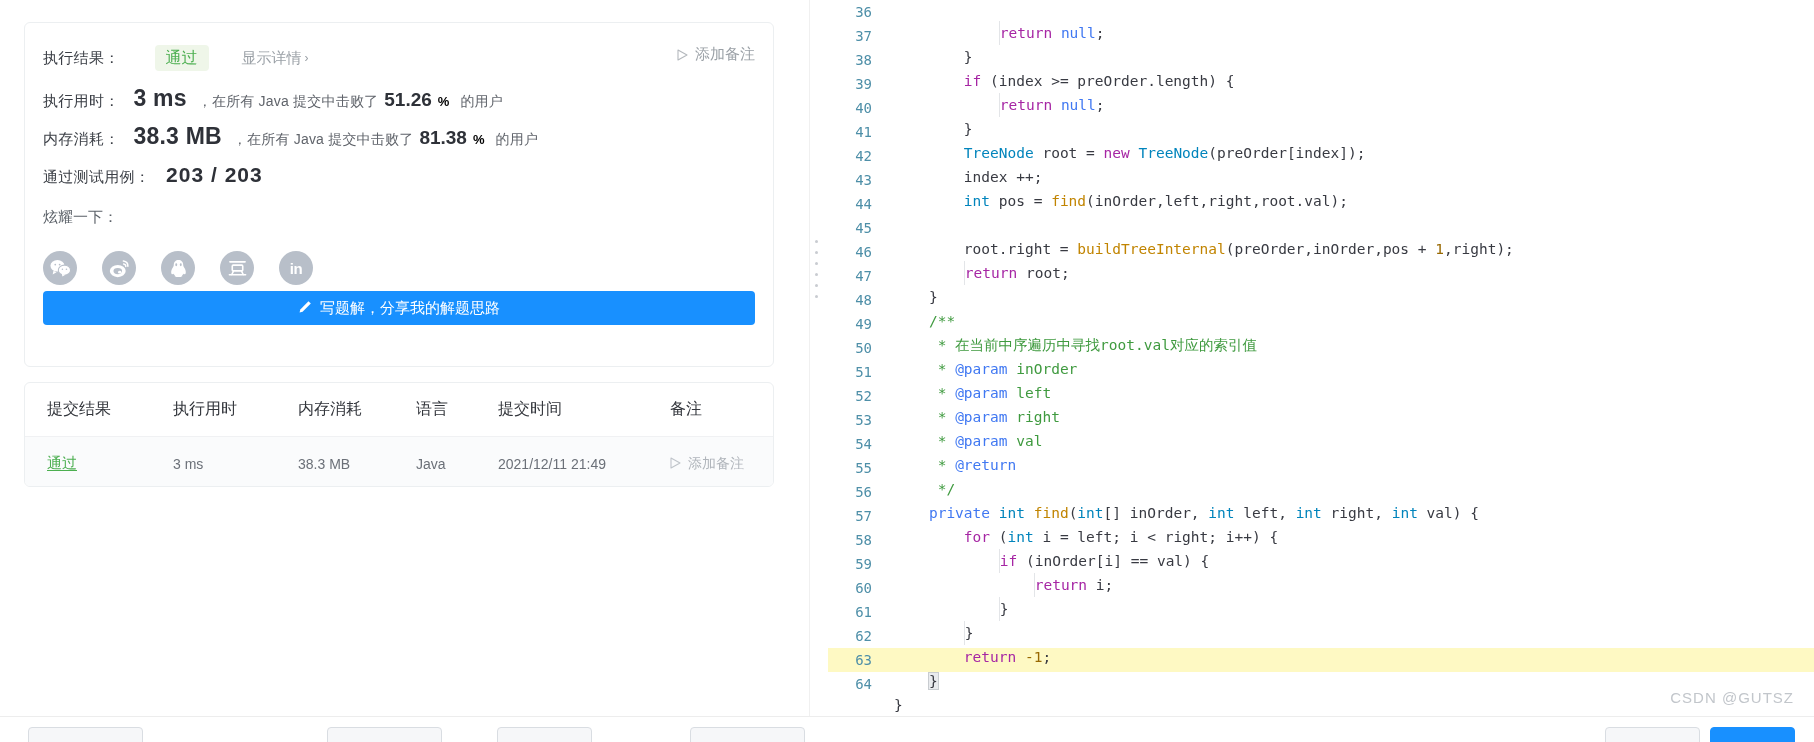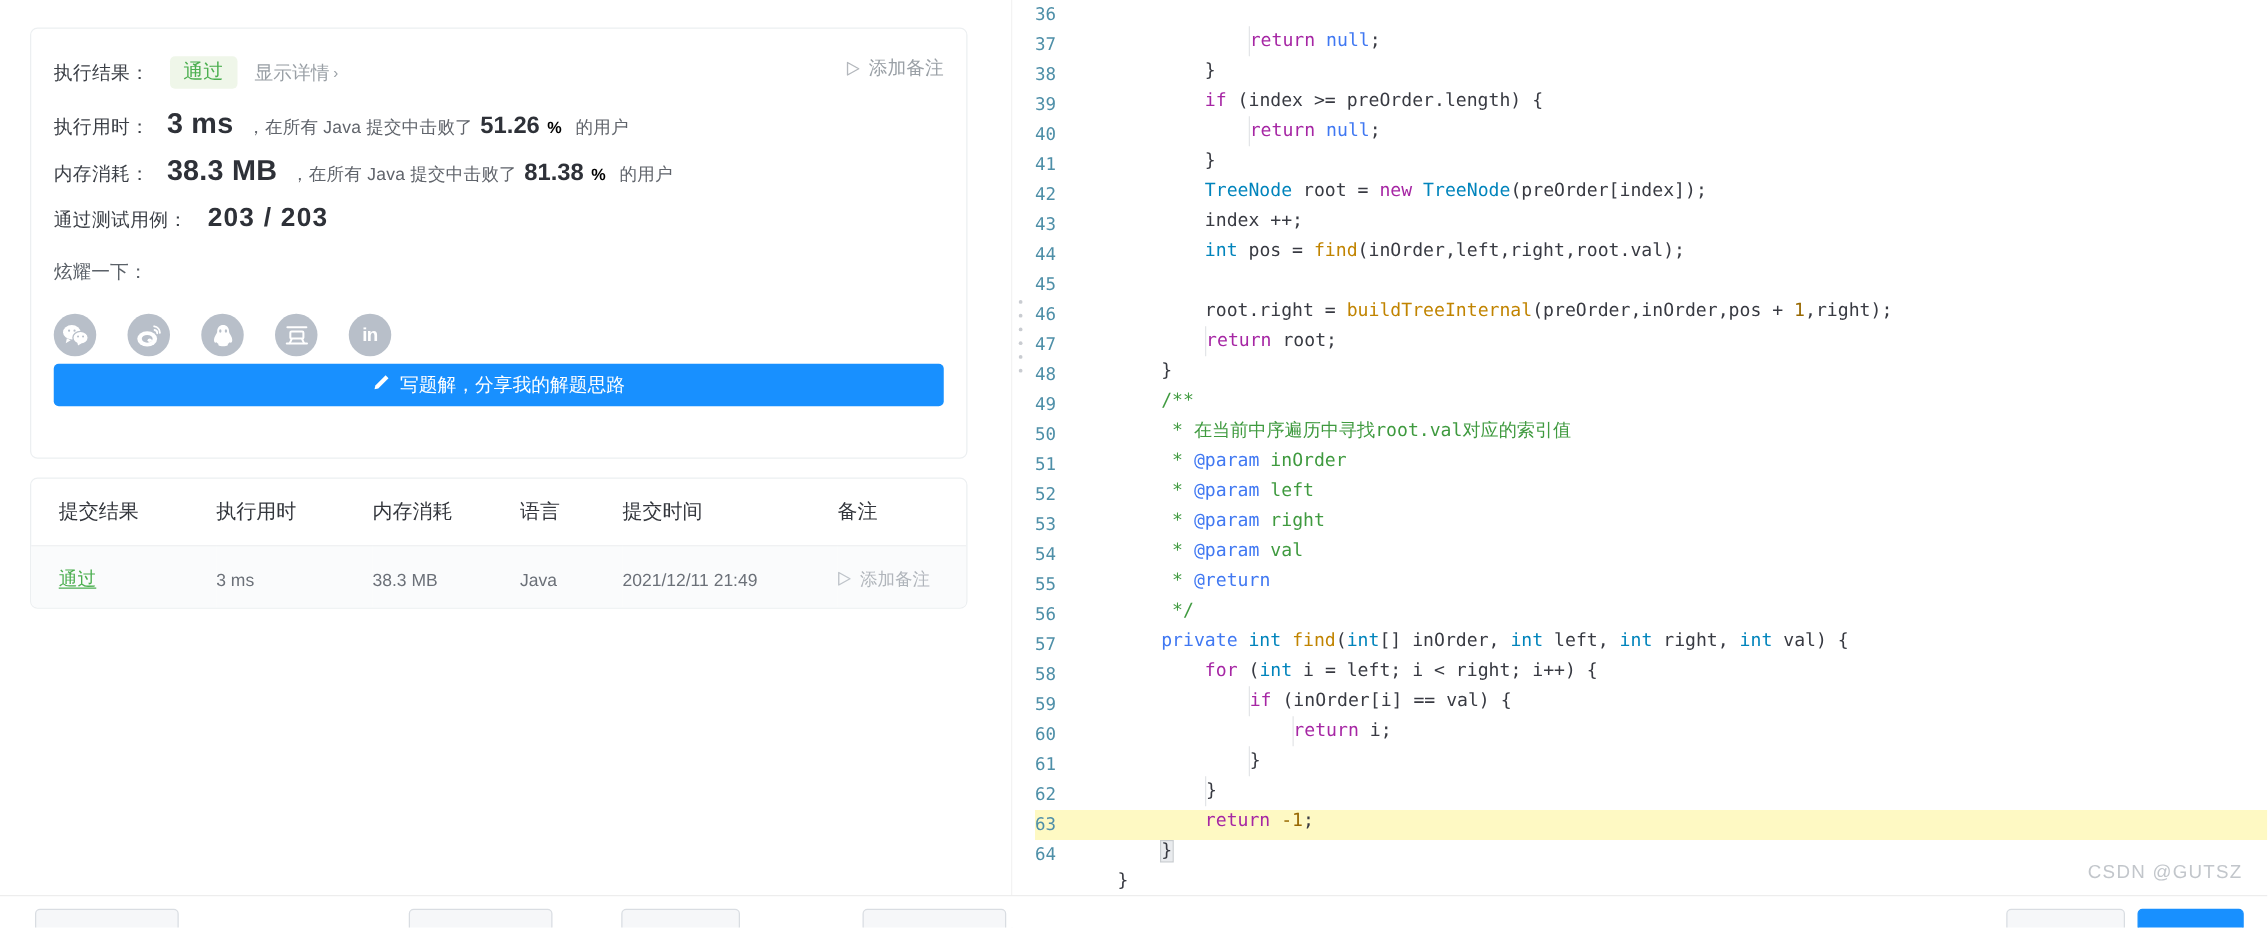--- a/index.html
+++ b/index.html
@@ -19,21 +19,21 @@
   }
 
   .result-card {
     position: absolute; left: 24px; top: 22px;
     width: 750px; height: 345px;
     background: #fff;
     border: 1px solid #eceff1;
     border-radius: 6px;
   }
 
-  .r-result { position: absolute; left: 18px; top: 22px; display: flex; align-items: center; }
+  .r-result { position: absolute; left: 18px; top: 22px; display: flex; align-items: center; gap: 19px; }
   .lbl {
     font-size: 15px; color: #3c3c4399; color: #5b6168;
     letter-spacing: .3px;
   }
   .lbl-dark { color: #3b3f46; }
   .pass-pill {
     margin-left: 16px;
     background: #eff6e9;
     color: #4caf50;
     font-size: 16px;
@@ -145,21 +145,21 @@
     position: absolute; left: 0; top: 0; width: 18px; height: 742px;
     background: #fff;
   }
   .fold-dots { position:absolute; left: 5px; top: 240px; width: 3px; }
   .fold-dots i { display:block; width:3px; height:3px; background:#c9ccd1; margin-bottom:8px; border-radius:50%; }
 
   .code-scroll { position: absolute; left: 18px; top: 0; right: 0; height: 742px; }
   .cline { display: flex; height: 24px; align-items: center; white-space: pre; }
   .cline.hl { background: #fef9c3; }
   .ln {
-    width: 44px; text-align: left; padding-right: 16px;
+    width: 44px; text-align: right; padding-right: 16px;
     color: #4e8fa8; font-size: 14px;
     font-family: "DejaVu Sans Mono", "Liberation Mono", monospace;
     flex: 0 0 60px; user-select:none;
   }
   .code {
     font-family: "DejaVu Sans Mono", "Liberation Mono", monospace;
     font-size: 14.5px; color: #383a42; line-height: 24px;
     padding-left: 6px; letter-spacing: 0; margin-top: 42px;
   }
   .kw   { color: #a626a4; }       

